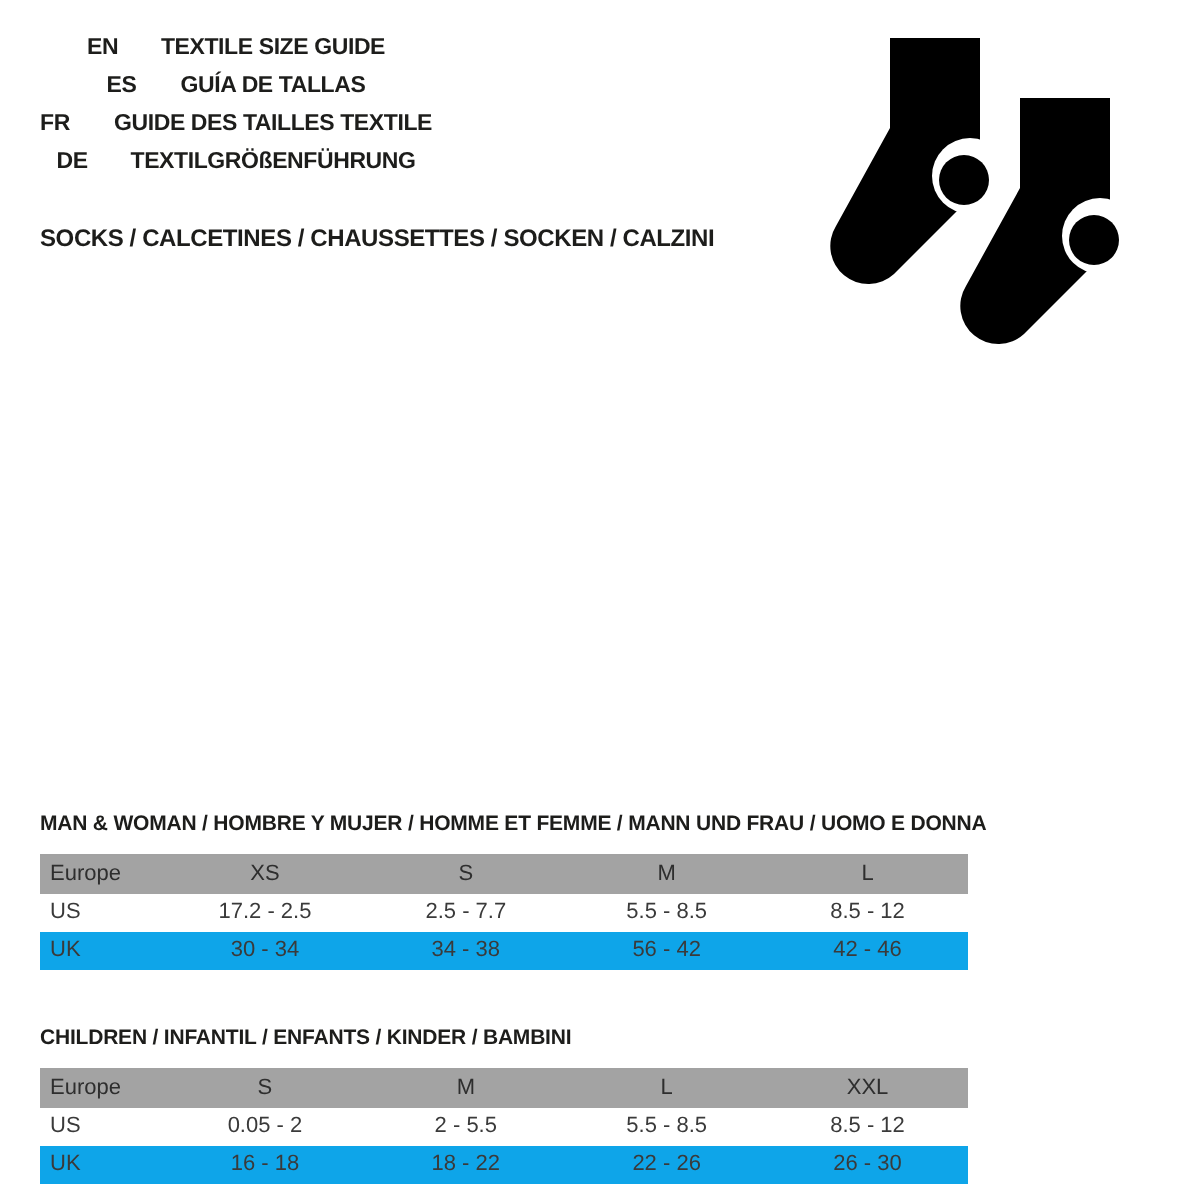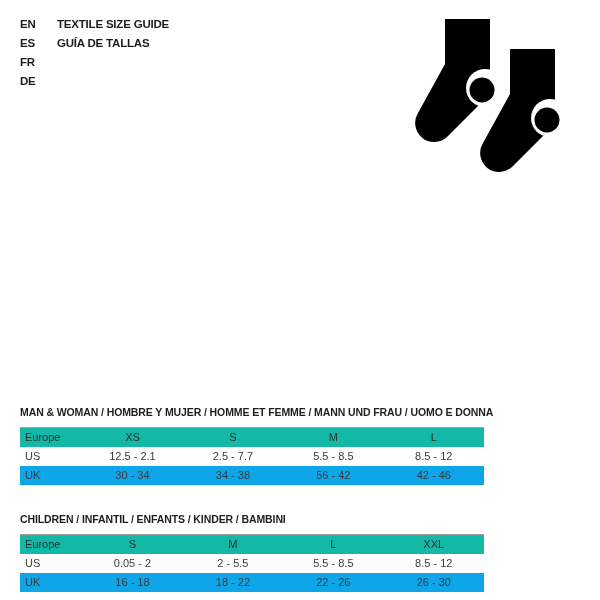--- a/index.html
+++ b/index.html
@@ -6,68 +6,71 @@
   body {
     width:600px; height:600px; background:#ffffff;
     font-family:"Liberation Sans", sans-serif; color:#1d1d1b;
     overflow:hidden;
   }
   .page { position:relative; width:600px; height:600px; }
 
   
   .lang-block { position:absolute; left:20px; top:15px; }
   .lang-row { display:flex; height:19px; line-height:19px;
-              font-weight:bold; font-size:11.5px; letter-spacing:-0.2px; }
+              font-weight:bold; font-size:11.5px; letter-spacing:-0.2px;justify-content:center; }
   .lang-code { width:37px; }
 
   
   .category { position:absolute; left:20px; top:112px; height:15px; line-height:15px;
               font-weight:bold; font-size:12px; letter-spacing:-0.2px; }
 
   
   .socks-svg { position:absolute; left:410px; top:16px; }
 
   
   .tbl { position:absolute; left:20px; width:464px; }
   .t1 { top:405px; }
   .t2 { top:512px; }
   .tbl-title { font-size:10.5px; font-weight:bold; letter-spacing:-0.1px;
                height:14px; line-height:14px; margin-bottom:8px; white-space:nowrap; }
   table { border-collapse:collapse; width:464px; table-layout:fixed; }
   col.c-first { width:62px; }
   col.c-size { width:100px; }
   th, td { font-weight:normal; font-size:11px; padding:0; text-align:center;
            color:#3a3a3a; height:19px; line-height:19px; white-space:nowrap; }
-  thead tr { background:#14b8a6; border-top:1px solid #a2a2a2; }
+  thead tr { background:#a3a3a3; border-top:1px solid #a2a2a2; }
   thead th { color:#2e2e2e; }
   tr.alt { background:#0ea5e9;padding-left:44px; }
   .first { text-align:left; padding-left:5px; }
 </style>
 </head>
 <body>
 
 <div class="page">
 
   <div class="lang-block">
     <div class="lang-row">
       <span class="lang-code">EN</span>
       <span class="lang-label">TEXTILE SIZE GUIDE</span>
     </div>
     <div class="lang-row">
       <span class="lang-code">ES</span>
       <span class="lang-label">GUÍA DE TALLAS</span>
     </div>
     <div class="lang-row">
       <span class="lang-code">FR</span>
+      <span class="lang-label">GUIDE DES TAILLES TEXTILE</span>
     </div>
     <div class="lang-row">
       <span class="lang-code">DE</span>
+      <span class="lang-label">TEXTILGRÖßENFÜHRUNG</span>
     </div>
   </div>
 
+  <div class="category">SOCKS / CALCETINES / CHAUSSETTES / SOCKEN / CALZINI</div>
 
   <svg class="socks-svg" width="150" height="165" viewBox="0 0 150 165" xmlns="http://www.w3.org/2000/svg">
     <g>
       <path d="M35,3 H80 V55 Q82,76 71,87 L37,121 A19,19 0 0 1 8,97 L35,48 Z" fill="#000000"></path>
       <circle cx="75" cy="72" r="19" fill="#ffffff"></circle>
       <circle cx="72" cy="74" r="12.5" fill="#000000"></circle>
     </g>
     <g transform="translate(65,30)">
       <path d="M35,3 H80 V55 Q82,76 71,87 L37,121 A19,19 0 0 1 8,97 L35,48 Z" fill="#000000"></path>
       <circle cx="75" cy="72" r="19" fill="#ffffff"></circle>
@@ -90,21 +93,21 @@
           <th class="first">Europe</th>
           <th>XS</th>
           <th>S</th>
           <th>M</th>
           <th>L</th>
         </tr>
       </thead>
       <tbody>
         <tr>
           <td class="first">US</td>
-          <td>12.5 - 2.1</td>
+          <td>17.2 - 2.5</td>
           <td>2.5 - 7.7</td>
           <td>5.5 - 8.5</td>
           <td>8.5 - 12</td>
         </tr>
         <tr class="alt">
           <td class="first">UK</td>
           <td>30 - 34</td>
           <td>34 - 38</td>
           <td>56 - 42</td>
           <td>42 - 46</td>

